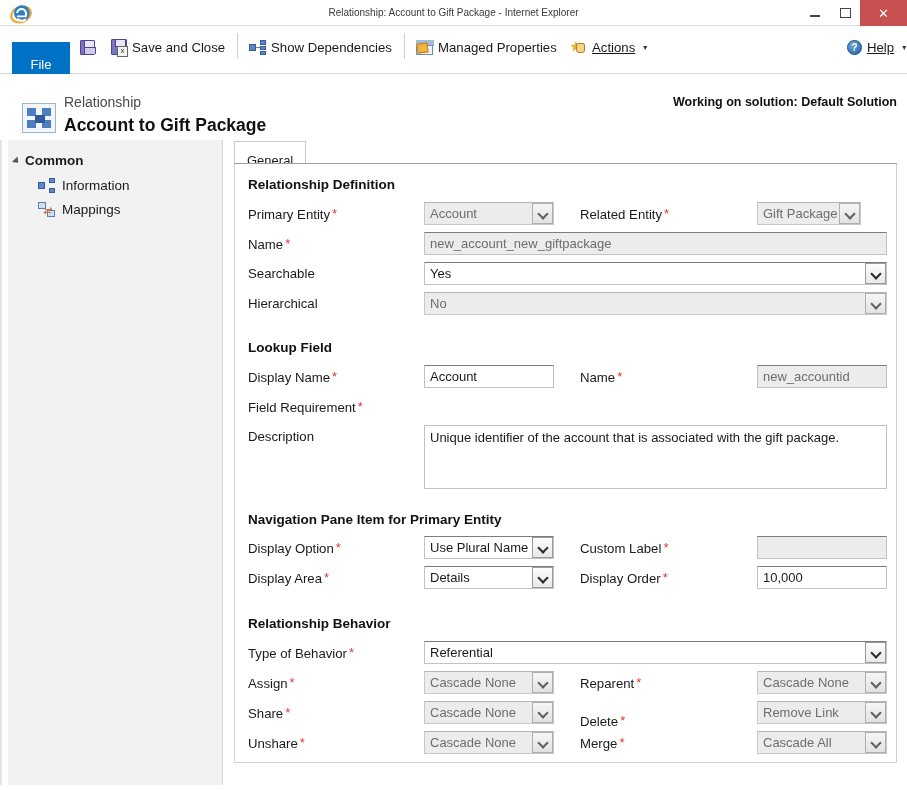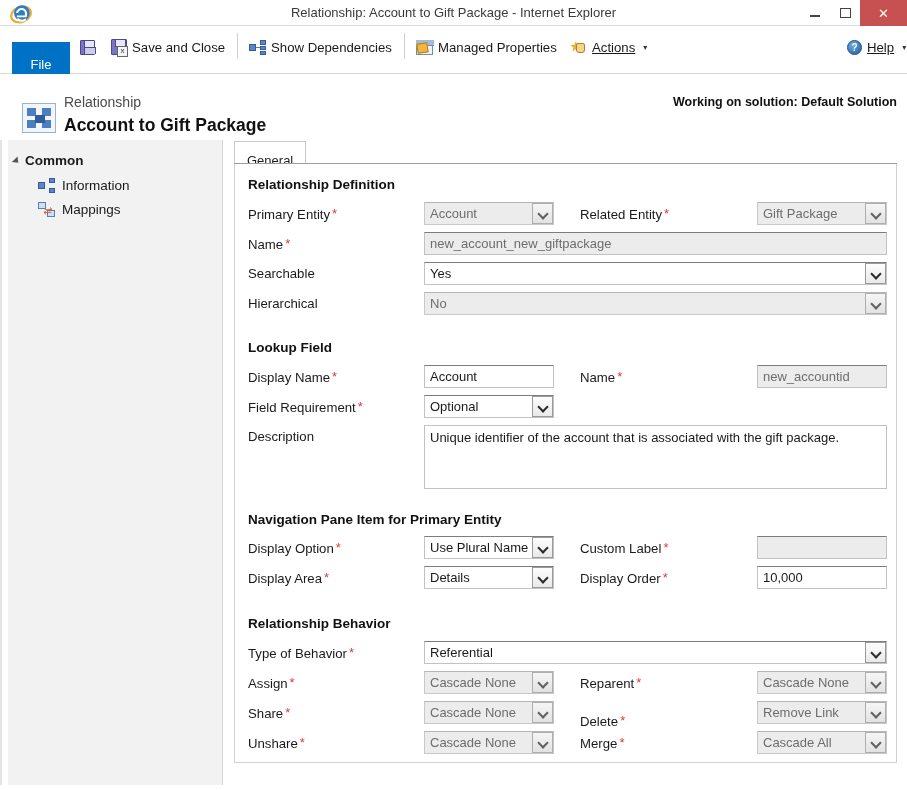--- a/index.html
+++ b/index.html
@@ -16,21 +16,21 @@
     position: absolute; left: 0; top: 0; width: 907px; height: 26px;
     background: #ffffff;
     border-bottom: 1px solid #dcdcdc;
   }
   .ie-logo {
     position: absolute; left: 10px; top: 3px; width: 22px; height: 22px;
   }
   .titlebar-text {
     position: absolute; left: 0; top: 0; width: 907px; height: 26px;
     line-height: 26px; text-align: center;
-    font-size: 13px; color: #3a3a3a;
+    font-size: 10px; color: #3a3a3a;
   }
   .win-btn {
     position: absolute; top: 0; height: 26px; width: 30px;
     display: flex; align-items: center; justify-content: center;
     font-size: 12px; color: #444; cursor: default;
   }
   .win-min { right: 77px; }
   .win-max { right: 47px; }
   .win-close {
     right: 0; width: 47px; background: #c75050; color: #ffffff; font-size: 13px;
@@ -338,21 +338,21 @@
   <div class="ctrl sel disabled" style="left:189px; top:38px; width:130px;">
     <span class="val">Account</span>
     <span class="arrow-box">
         <span class="chev"></span>
       </span>
   </div>
 
   <div class="f-label" style="left:345px; top:42px;">
     <span>Related Entity</span><span class="req">*</span>
   </div>
-  <div class="ctrl sel disabled" style="left:522px; top:38px; width:130px;">
+  <div class="ctrl sel disabled" style="left:522px; top:38px; width:104px;">
     <span class="val">Gift Package</span>
     <span class="arrow-box">
         <span class="chev"></span>
       </span>
   </div>
 
   <div class="f-label" style="left:13px; top:72px;">
     <span>Name</span><span class="req">*</span>
   </div>
   <div class="ctrl txt disabled" style="left:189px; top:68px; width:463px;">new_account_new_giftpackage</div>
@@ -381,26 +381,20 @@
   <div class="ctrl txt" style="left:189px; top:201px; width:130px;">Account</div>
 
   <div class="f-label" style="left:345px; top:205px;">
     <span>Name</span><span class="req">*</span>
   </div>
   <div class="ctrl txt disabled" style="left:522px; top:201px; width:130px;">new_accountid</div>
 
   <div class="f-label" style="left:13px; top:235px;">
     <span>Field Requirement</span><span class="req">*</span>
   </div>
-  <div class="ctrl sel" style="left:189px; top:231px; width:130px;">
-    <span class="val">Optional</span>
-    <span class="arrow-box">
-        <span class="chev"></span>
-      </span>
-  </div>
 
   <div class="f-label" style="left:13px; top:265px;">Description</div>
   <div class="ctrl ta" style="left:189px; top:261px; width:463px; height:64px;">Unique identifier of the account that is associated with the gift package.</div>
 
   <div class="sec-title" style="top:348px;">Navigation Pane Item for Primary Entity</div>
 
   <div class="f-label" style="left:13px; top:376px;">
     <span>Display Option</span><span class="req">*</span>
   </div>
   <div class="ctrl sel" style="left:189px; top:372px; width:130px;">

